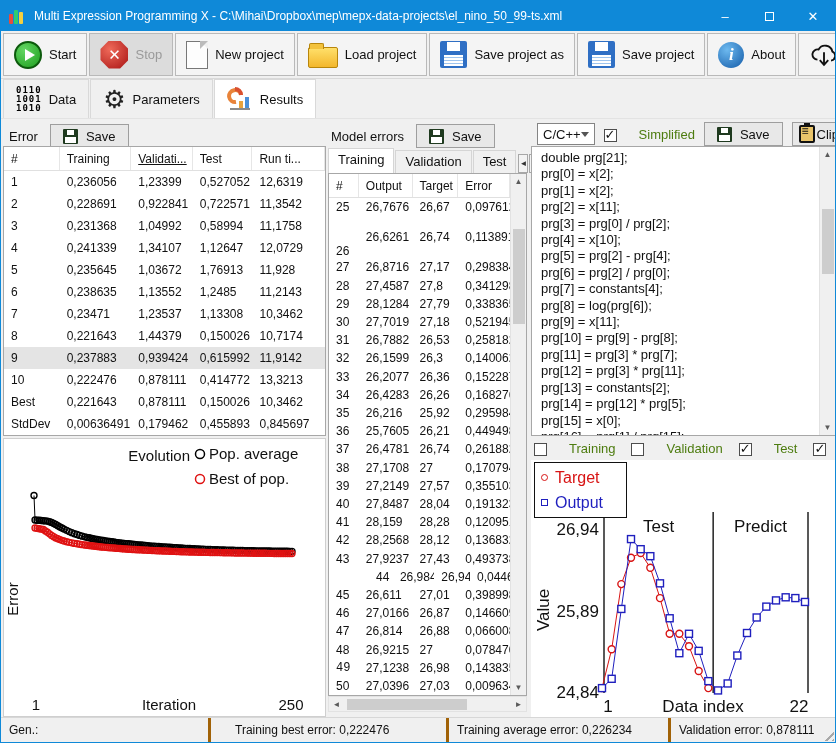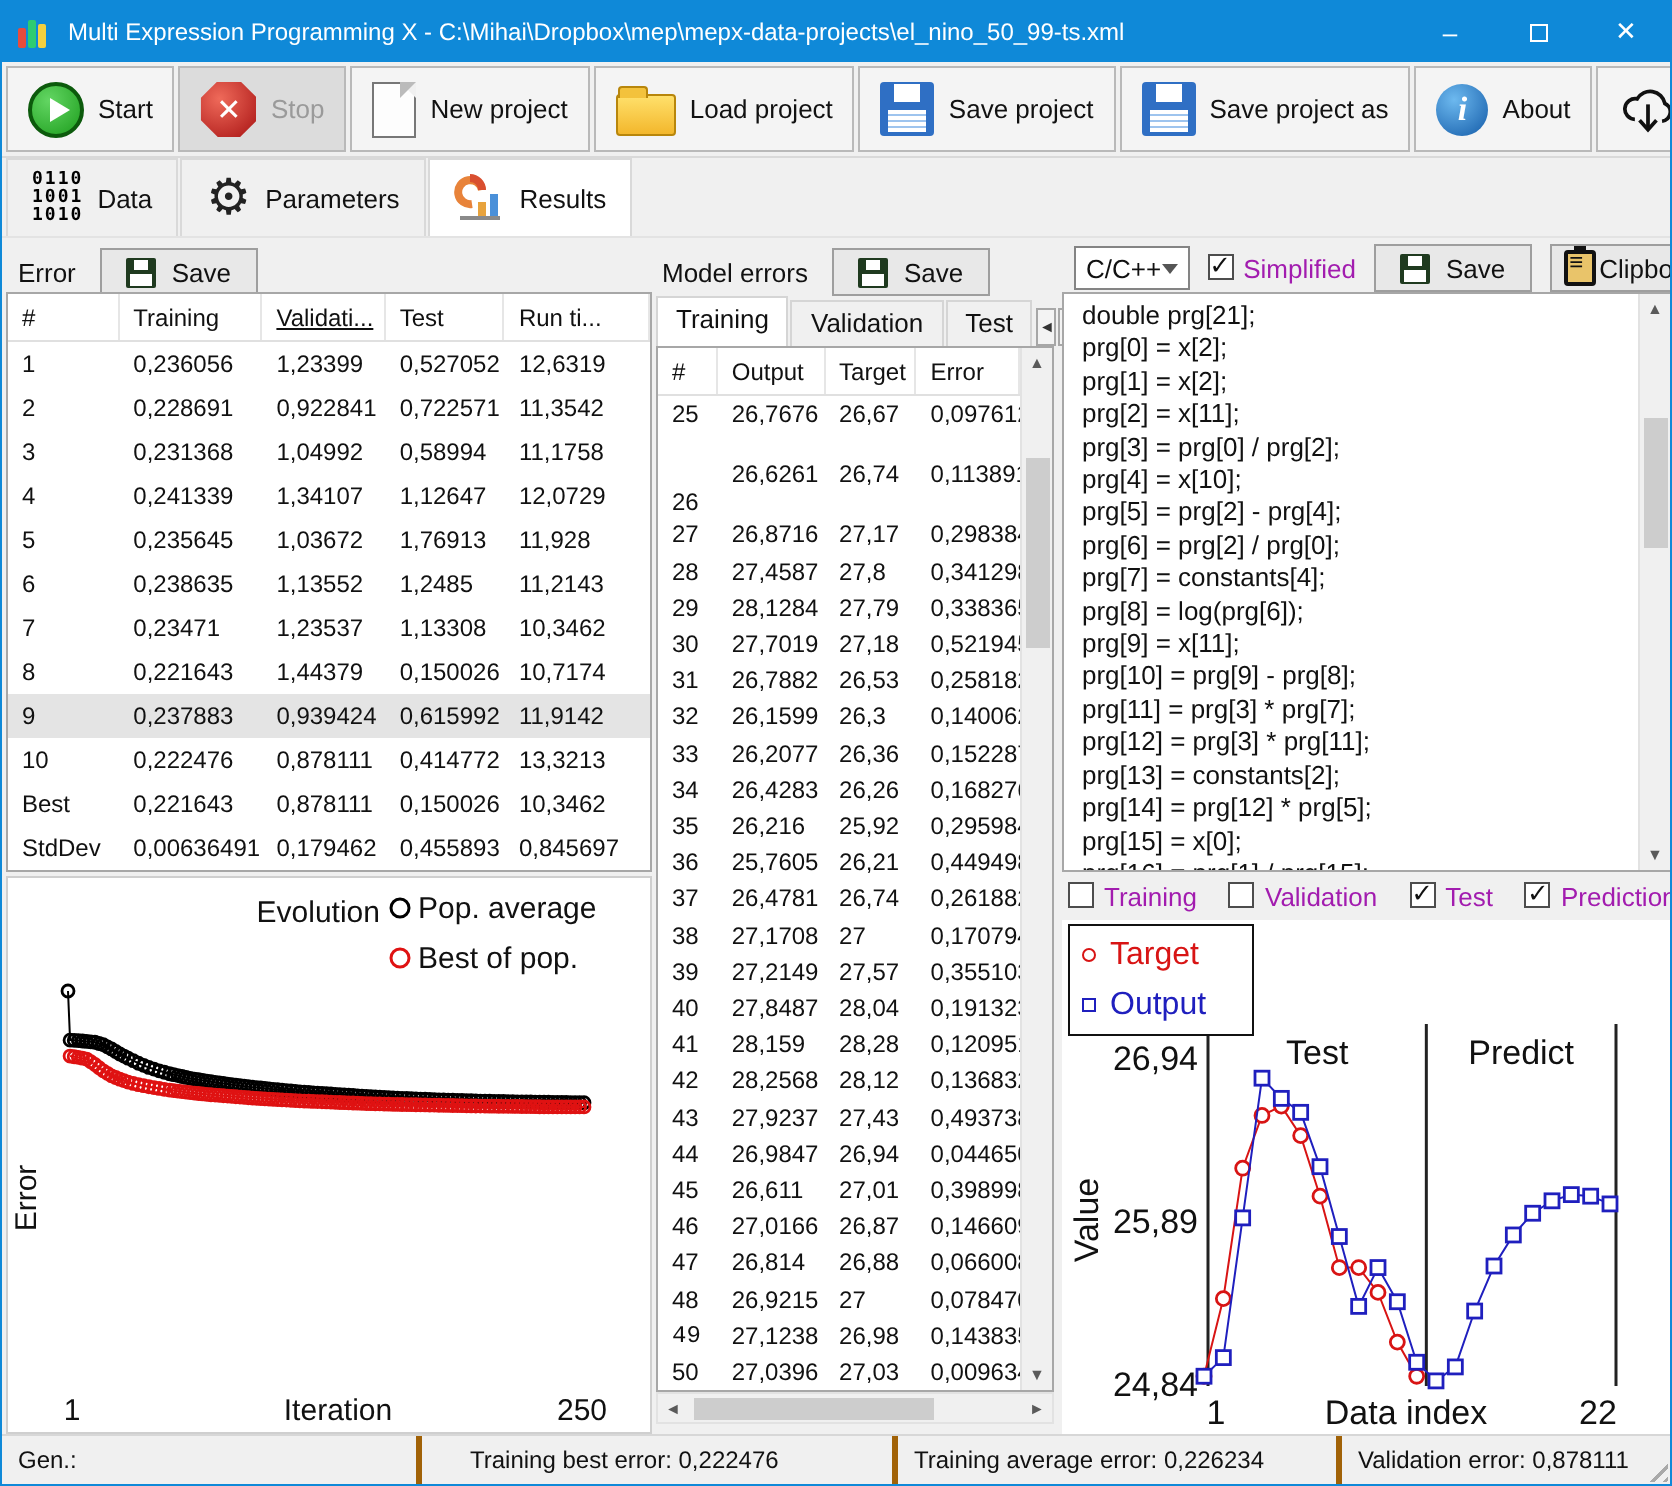--- a/index.html
+++ b/index.html
@@ -62,21 +62,21 @@
   .sb-arrow{position:absolute;left:0;width:100%;height:15px;display:flex;align-items:center;justify-content:center;color:#5a5a5a;font-size:8px;}
   .sb-thumb{position:absolute;left:2px;width:12px;background:#cdcdcd;}
   .hscroll{position:absolute;background:#f0f0f0;border:1px solid #e2e2e2;}
   .hsb-arrow{position:absolute;top:0;width:15px;height:100%;display:flex;align-items:center;justify-content:center;color:#5a5a5a;font-size:8px;}
   .hsb-thumb{position:absolute;top:2px;height:11px;background:#cdcdcd;}
   
   .code{font-size:13px;line-height:16.4px;color:#111;padding:3px 20px 0 9px;white-space:pre;overflow:hidden;height:100%;}
   
   .combo{display:inline-flex;align-items:center;justify-content:space-between;width:78px;height:22px;background:#fff;border:1px solid #848484;font-size:13px;padding:0 5px;color:#111;}
   .combo .arr{border-top:5px solid #555;border-left:4px solid transparent;border-right:4px solid transparent;}
-  .cbrow{display:flex;align-items:flex-start;gap:5px;font-size:13px;color:#a21caf;white-space:nowrap;}
+  .cbrow{display:flex;align-items:flex-end;gap:22px;font-size:13px;color:#4d7c0f;white-space:nowrap;}
   .cb{width:13px;height:13px;border:1px solid #4d4d4d;background:#fff;position:relative;flex:0 0 auto;display:inline-block;}
   .cb.on::after{content:"✓";position:absolute;top:-3px;left:0px;font-size:13px;font-weight:bold;color:#111;}
   .icon-clip{width:16px;height:18px;border:2px solid #111;border-radius:2px;position:relative;background:#e9c46a;flex:0 0 auto;}
   .icon-clip::before{content:"";position:absolute;top:-4px;left:3px;width:6px;height:4px;background:#111;}
   .icon-clip::after{content:"≡";position:absolute;top:-3px;left:1px;font-size:12px;color:#111;}
   
   .legendbox{position:absolute;left:3px;top:2px;width:93px;border:1px solid #111;background:#fff;padding:2px 6px;z-index:3;}
   .leg-row{display:flex;align-items:center;gap:7px;font-size:16px;height:25px;}
   .mk-circle{width:7px;height:7px;border:1.5px solid #d81414;border-radius:50%;display:inline-block;}
   .mk-square{width:7px;height:7px;border:1.5px solid #1f1fbe;display:inline-block;}
@@ -116,25 +116,25 @@
     <div class="tbtn">
         <span class="icon-page"></span>
         <span>New project</span>
       </div>
     <div class="tbtn">
         <span class="icon-folder"></span>
         <span>Load project</span>
       </div>
     <div class="tbtn">
         <span class="icon-floppy"></span>
-        <span>Save project</span>
+        <span>Save project as</span>
       </div>
     <div class="tbtn">
         <span class="icon-floppy"></span>
-        <span>Save project as</span>
+        <span>Save project</span>
       </div>
     <div class="tbtn">
         <span class="icon-about">i</span>
         <span>About</span>
       </div>
     <div class="tbtn">
       <svg width="30" height="30" viewBox="0 0 32 32">
         <path d="M9 21 a5.5 5.5 0 1 1 1.2-10.9 A8 8 0 0 1 25 12.5 a5 5 0 0 1 -1.5 9.5" fill="none" stroke="#111" stroke-width="2"></path>
         <line x1="16" y1="13" x2="16" y2="26" stroke="#111" stroke-width="2"></line>
         <polyline points="11.5,21.5 16,26.5 20.5,21.5" fill="none" stroke="#111" stroke-width="2"></polyline>
@@ -659,21 +659,21 @@
             <div class="tc" style="width: 46px;">28,12</div>
             <div class="tc" style="width: 52px;">0,136832</div>
           </div>
           <div class="trow">
             <div class="tc" style="width: 30px;">43</div>
             <div class="tc" style="width: 54px;">27,9237</div>
             <div class="tc" style="width: 46px;">27,43</div>
             <div class="tc" style="width: 52px;">0,493738</div>
           </div>
           <div class="trow">
-            <div class="tc" style="width: 30px;">44</div>
+            <div class="tc" style="width: 30px; margin-left: 40px;">44</div>
             <div class="tc" style="width: 54px;">26,9847</div>
             <div class="tc" style="width: 46px;">26,94</div>
             <div class="tc" style="width: 52px;">0,044650</div>
           </div>
           <div class="trow">
             <div class="tc" style="width: 30px;">45</div>
             <div class="tc" style="width: 54px;">26,611</div>
             <div class="tc" style="width: 46px;">27,01</div>
             <div class="tc" style="width: 52px;">0,398998</div>
           </div>

